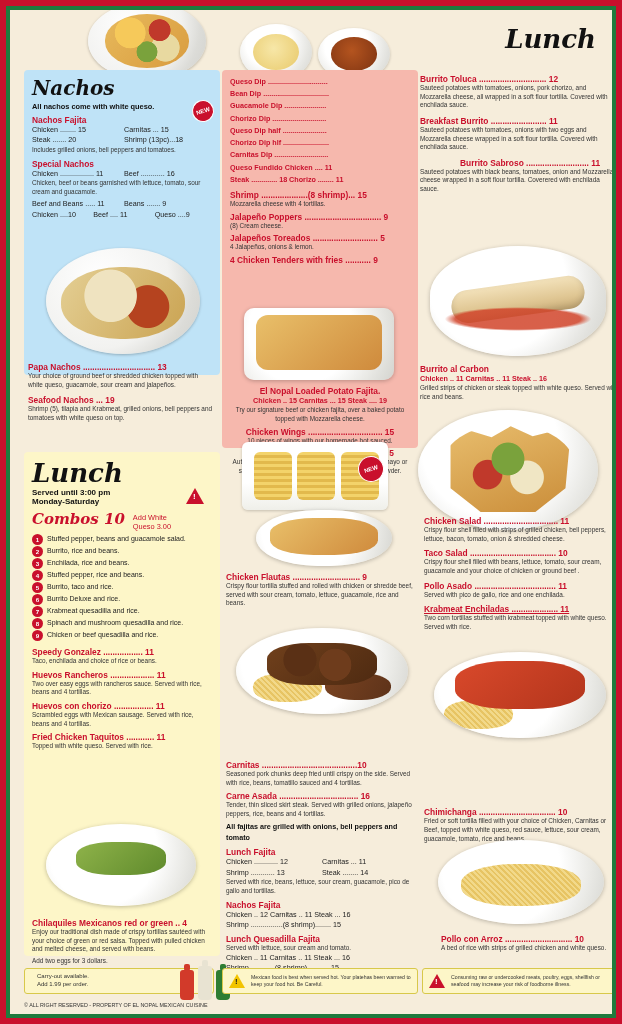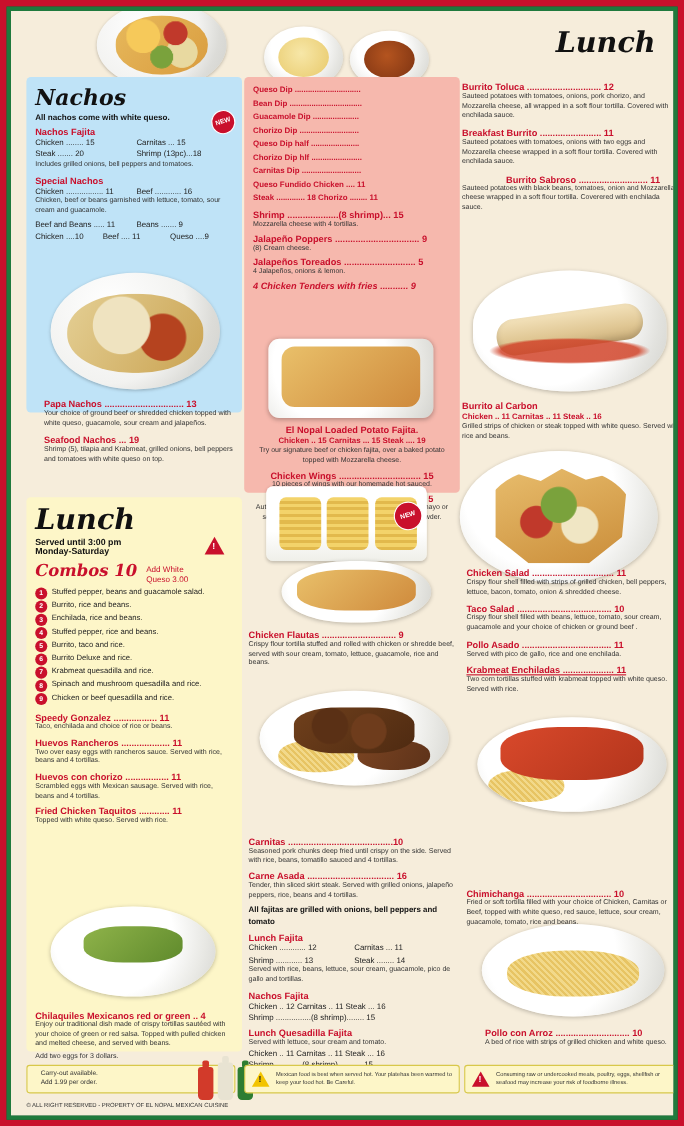--- a/index.html
+++ b/index.html
@@ -12,21 +12,21 @@
     overflow: hidden;
   }
   
   .page {
     position:absolute; inset:0;
     background:#c9102c;
   }
   .green-frame {
     position:absolute; left:6px; top:6px; right:6px; bottom:6px;
     border:4px solid #1f7a3d;
-    background:#14532d;
+    background:#d946ef;
   }
   .inner {
     position:absolute; left:0; top:0; right:0; bottom:0;
     background:#f6eddb;
     overflow:hidden;
   }
   .script-title {
     font-family:"DejaVu Serif", serif;
     font-style: italic;
     font-weight:bold;
@@ -274,21 +274,21 @@
             <div>Chicken ....10</div>
             <div>Beef .... 11</div>
             <div>Queso ....9</div>
           </div>
         </div>
 
         <div class="newbadge" style="right:6px; top:30px;">NEW</div>
 
         <div class="plate food-b" style="position:absolute;left:22px;top:178px;width:154px;height:106px;"></div>
 
-        <div style="position:absolute;left:16px;top:288px;right:8px;">
+        <div style="position:absolute;left:4px;top:288px;right:8px;">
           <div class="sub">Papa Nachos ............................... 13</div>
           <div class="desc">Your choice of ground beef or shredded chicken topped with white queso, guacamole, sour cream and jalapeños.</div>
           <div class="sub" style="margin-top:6px;">Seafood Nachos ... 19</div>
           <div class="desc">Shrimp (5), tilapia and Krabmeat, grilled onions, bell peppers and tomatoes with white queso on top.</div>
         </div>
       </div>
 
       <div class="dips-panel">
         <div class="item" style="font-weight:bold;color:#c9102c;line-height:1.7;">
           <div>Queso  Dip ..............................</div>
@@ -301,21 +301,21 @@
           <div>Queso Fundido          Chicken .... 11</div>
           <div>Steak ............. 18    Chorizo ........ 11</div>
         </div>
         <div style="margin-top:4px;">
           <div class="sub">Shrimp ....................(8 shrimp)... 15</div>
           <div class="desc">Mozzarella cheese with 4 tortillas.</div>
           <div class="sub" style="margin-top:3px;">Jalapeño Poppers ................................. 9</div>
           <div class="desc">(8)  Cream cheese.</div>
           <div class="sub" style="margin-top:3px;">Jalapeños Toreados ............................ 5</div>
           <div class="desc">4 Jalapeños, onions &amp; lemon.</div>
-          <div class="sub" style="margin-top:3px;font-style:italic;">4 Chicken Tenders with fries ........... 9</div>
+          <div class="sub" style="margin-top:3px;">4 Chicken Tenders with fries ........... 9</div>
         </div>
 
         <div class="small-plate-food" style="left:22px;top:238px;width:150px;height:72px;border-radius:10px;">
           <div class="sp-main" style="left:8%;top:10%;width:84%;height:76%;border-radius:12px;"></div>
         </div>
 
         <div style="position:absolute;left:8px;top:312px;right:8px;text-align:center;">
           <div class="sub">El Nopal Loaded Potato Fajita.</div>
           <div class="item" style="color:#c9102c;font-weight:bold;">Chicken .. 15   Carnitas ... 15   Steak .... 19</div>
           <div class="desc">Try our signature beef or chicken fajita, over a baked potato topped with Mozzarella cheese.</div>

